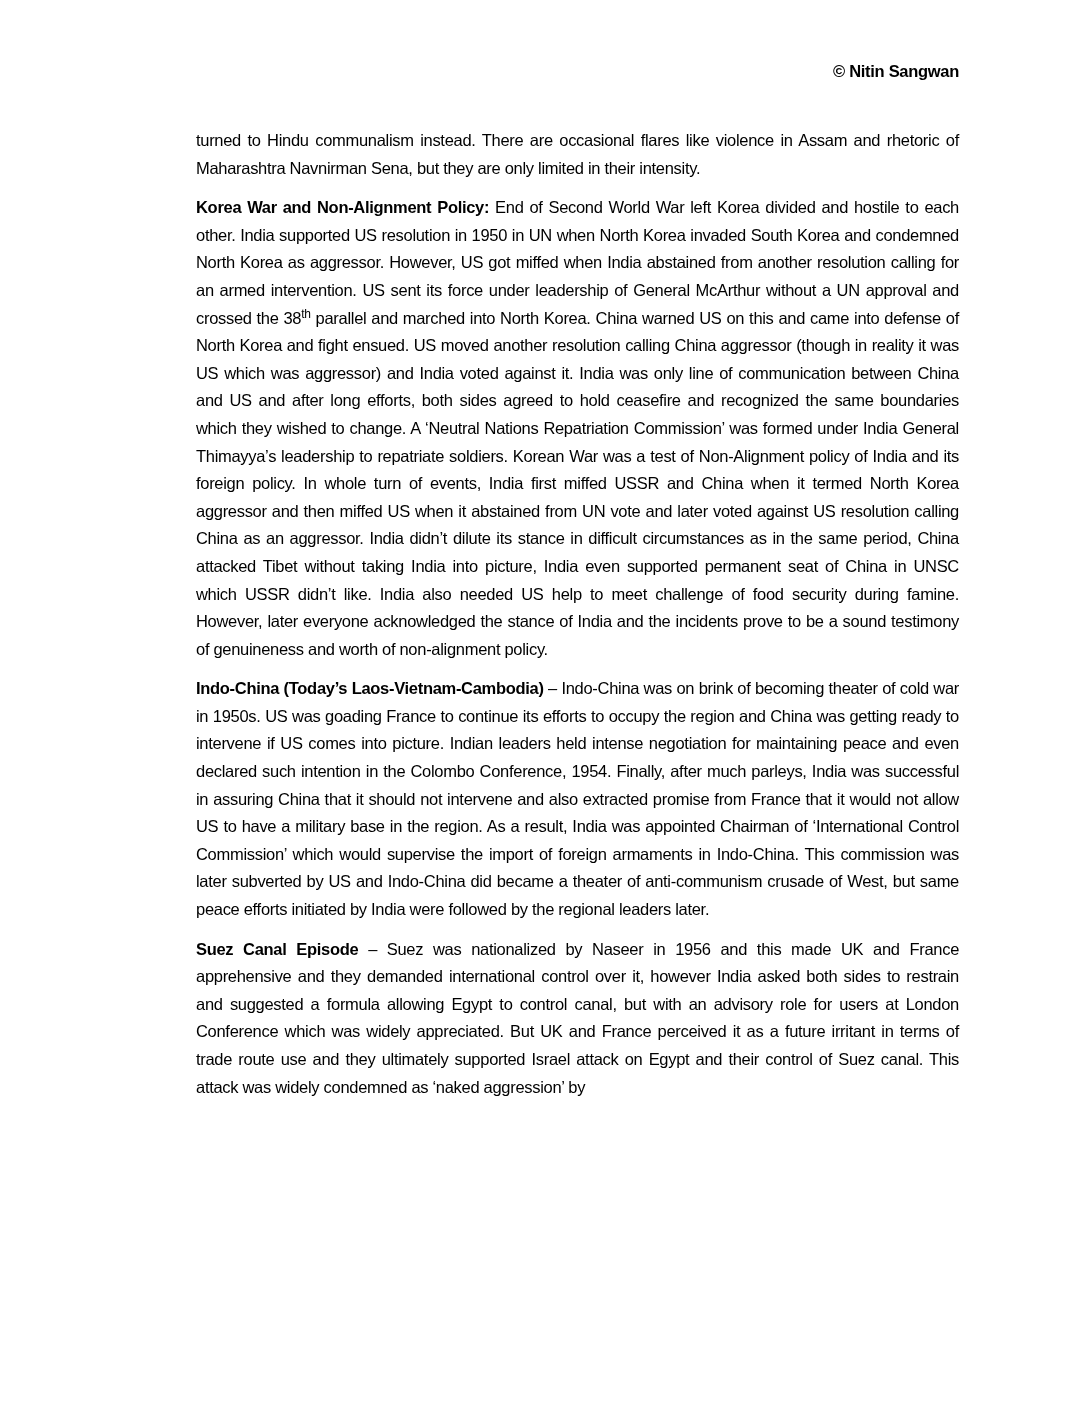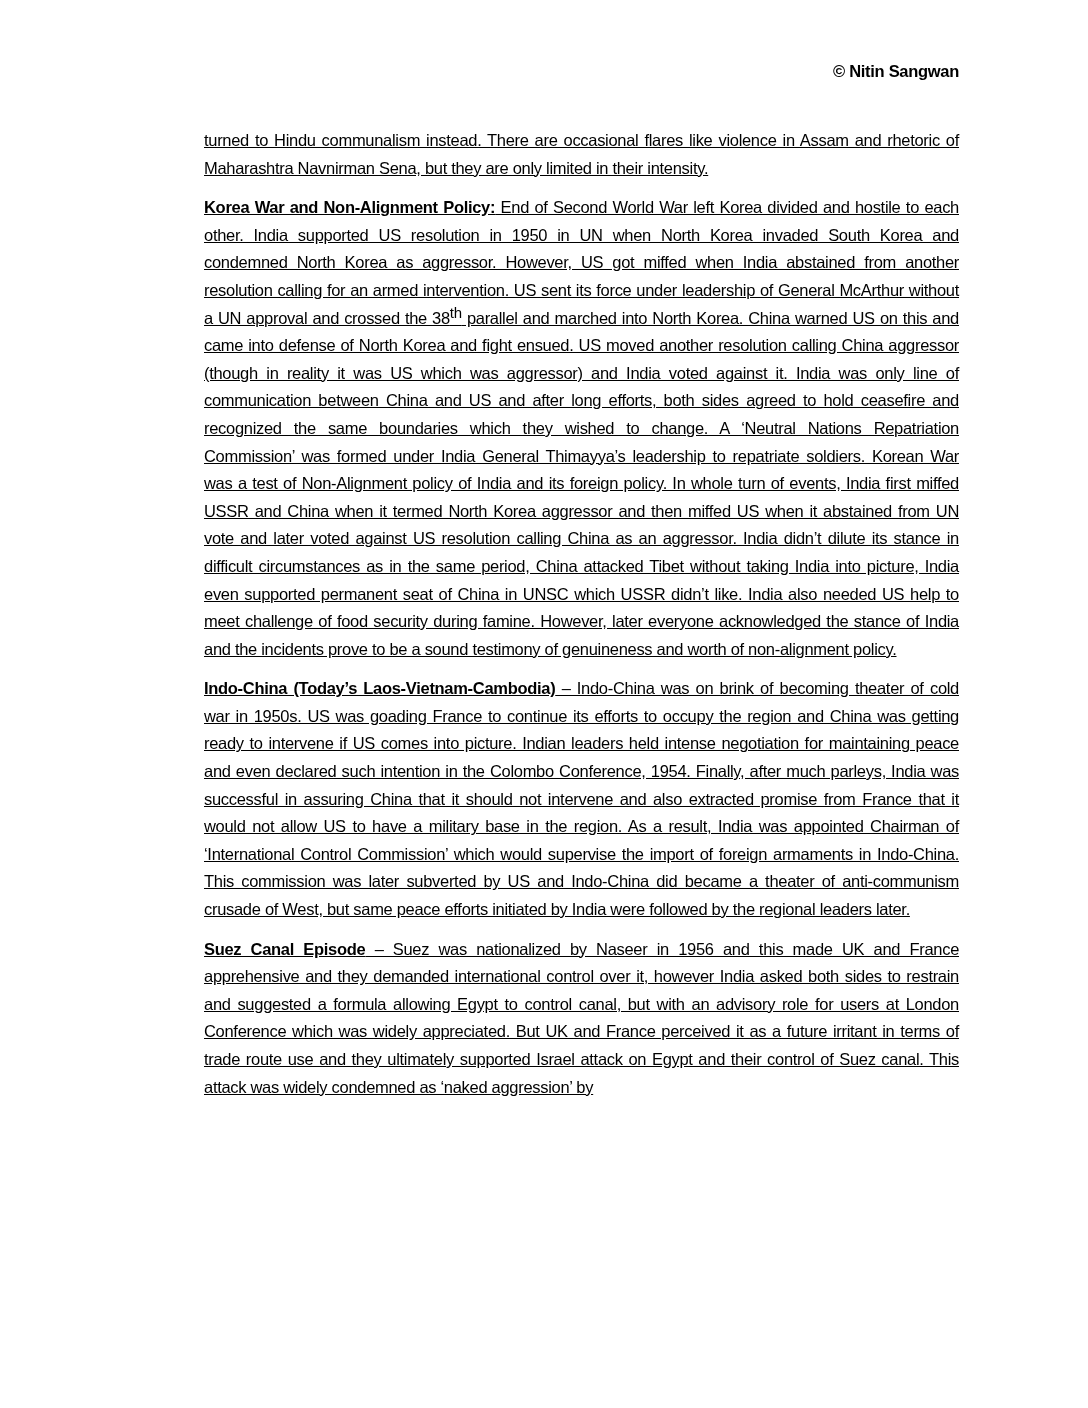--- a/index.html
+++ b/index.html
@@ -29,35 +29,34 @@
     position: absolute;
     top: 127px;
     left: 192px;
     width: 767px;
     font-size: 16.5px;
     line-height: 27.6px;
     letter-spacing: -0.3px;
     text-align: justify;
   }
   .para {
-    margin: 0 0 12px 12px;
-    text-decoration: underline;
+    margin: 0 0 12px 4px;
   }
   .heading {
     font-size: 17px;
     font-weight: bold;
     margin: 16px 0 16px -62px;
     text-align: left;
     line-height: 27.6px;
   }
   .lead {
     font-weight: bold;
   }
   .sup {
-    font-size: 15px;
+    font-size: 12px;
     vertical-align: super;
     line-height: 0;
   }
 </style>
 </head>
 <body>
 
 <div class="page">
 
   <div class="copyright">© Nitin Sangwan</div>

